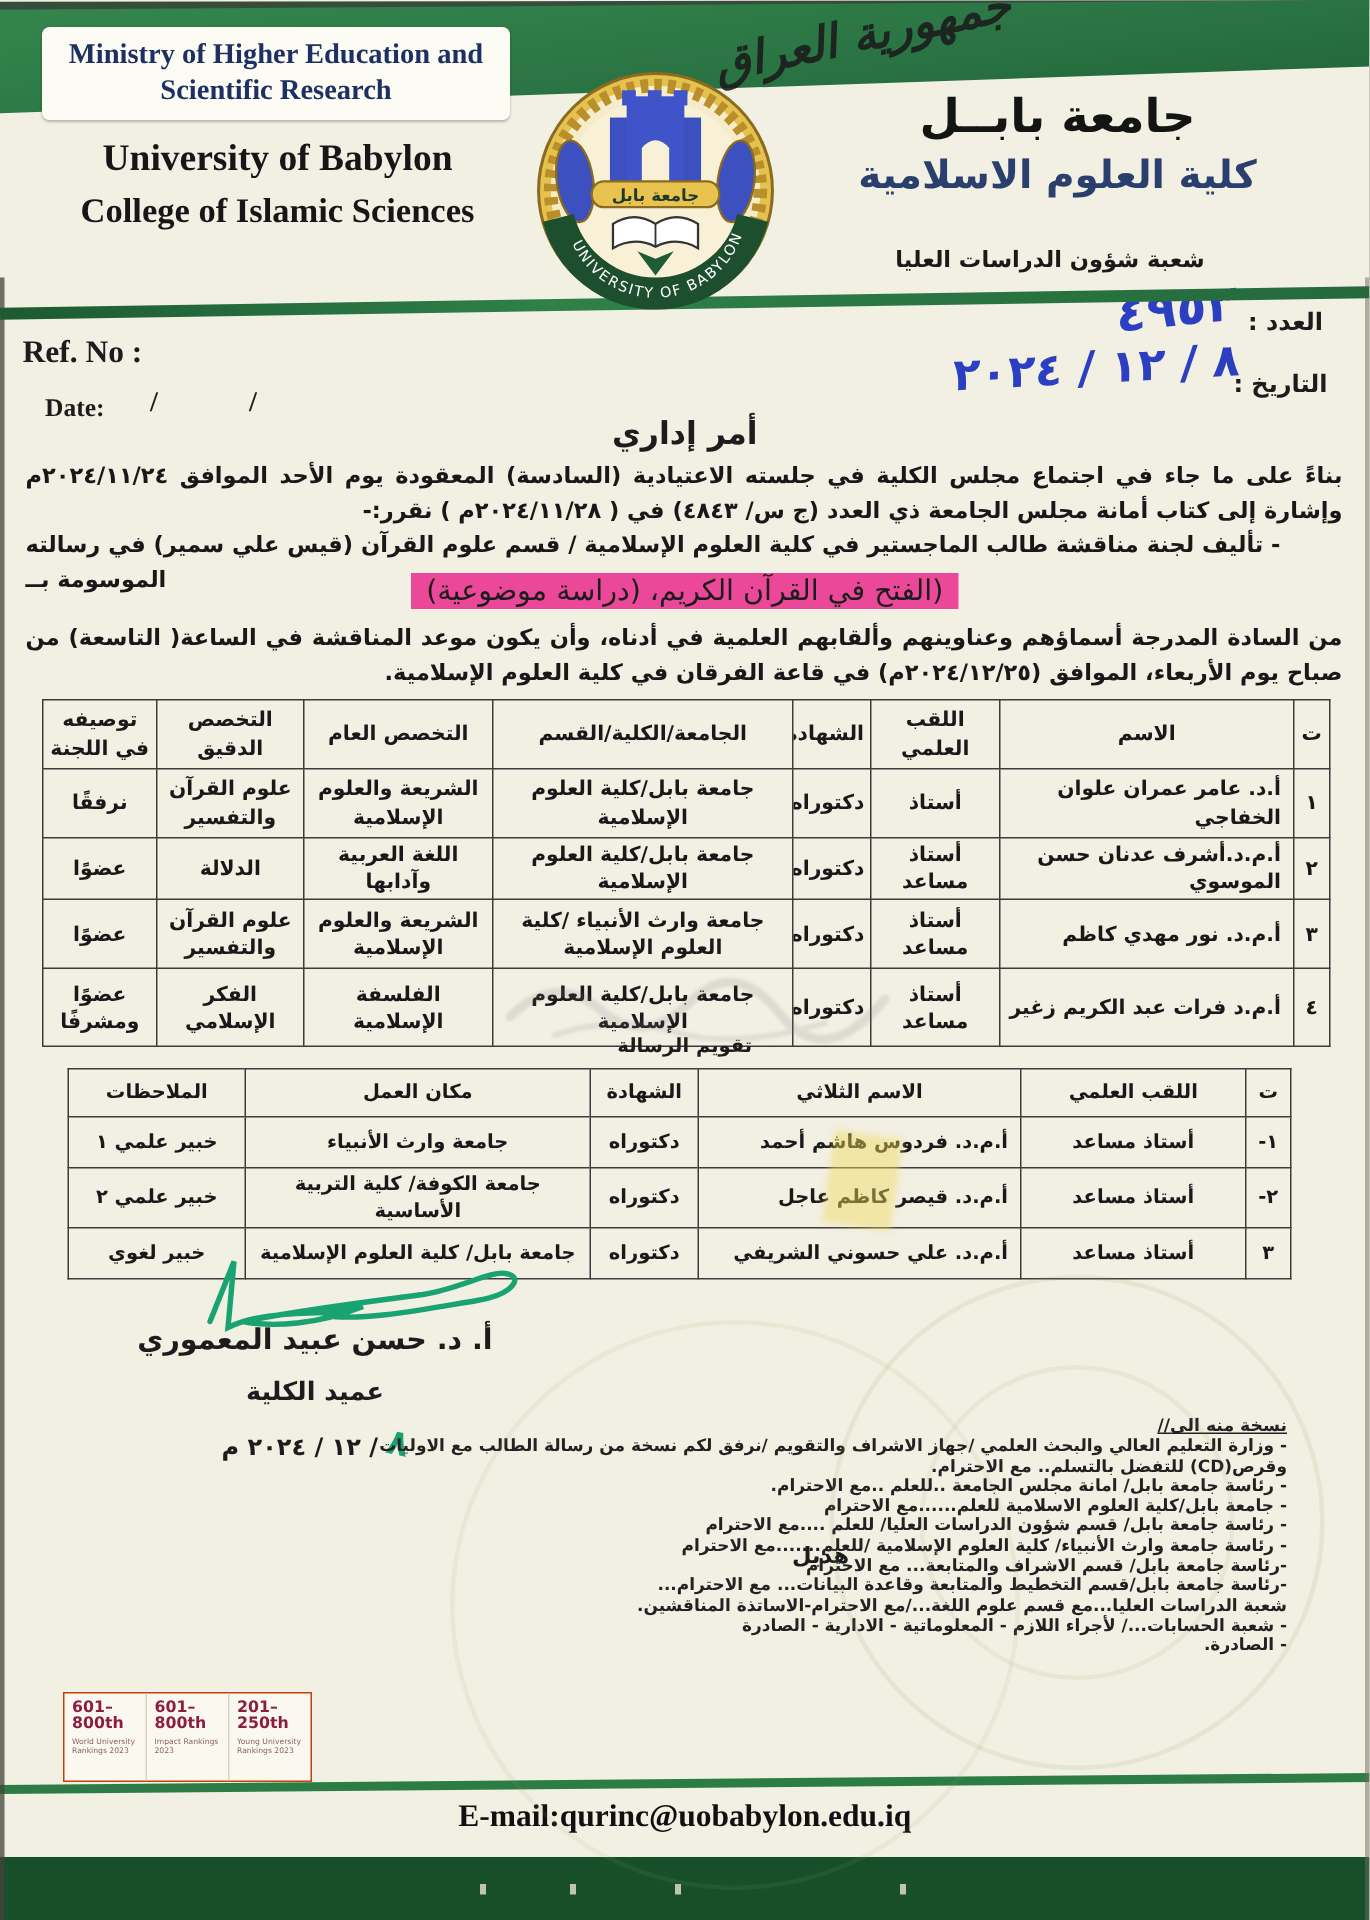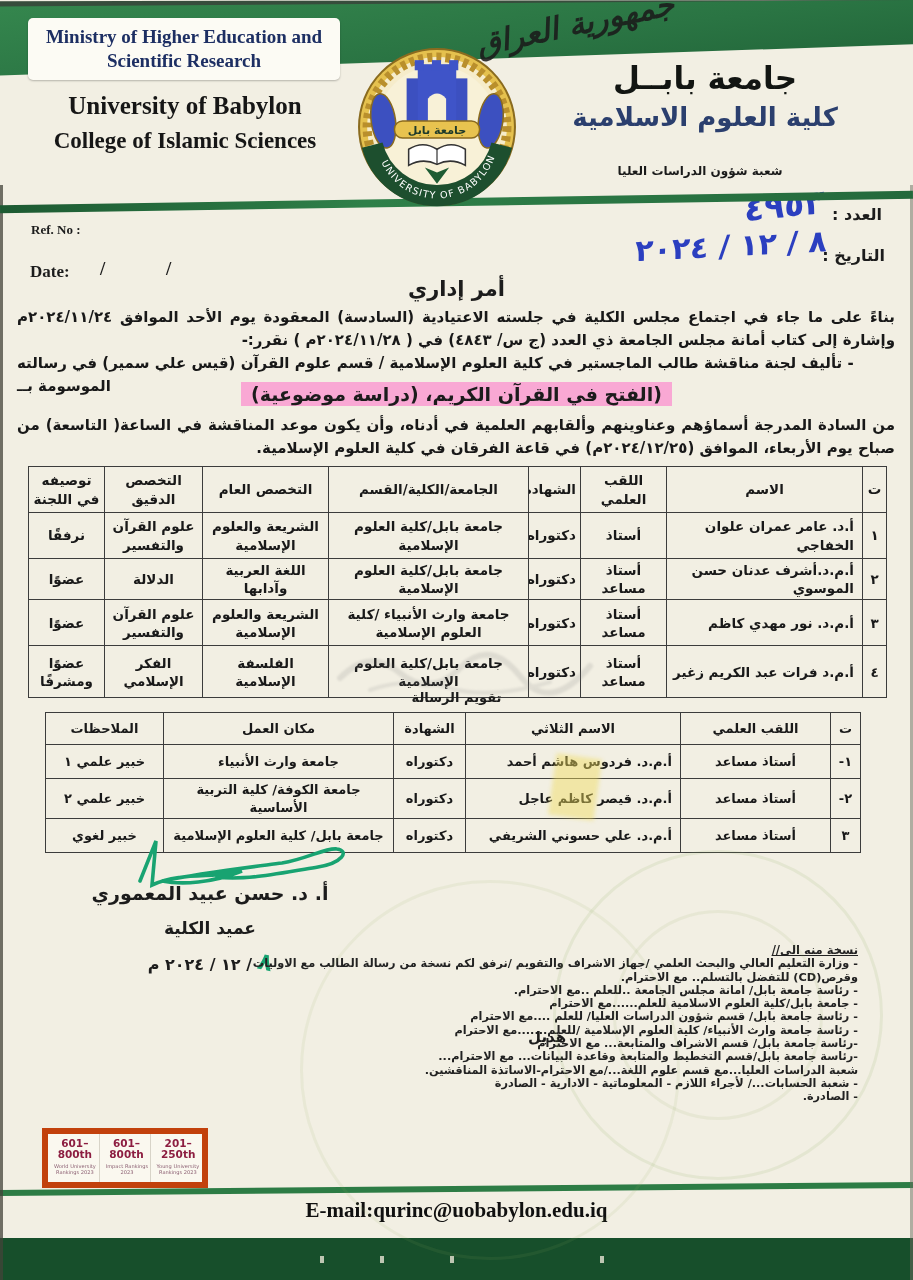--- a/index.html
+++ b/index.html
@@ -26,46 +26,46 @@
             font-size:31px; font-weight:600; font-style:italic;
             transform:rotate(-12deg); opacity:.88; }
   .univ-en { left:30px; top:92px; width:310px; text-align:center; font-size:25px;
             font-weight:bold; color:#161616; }
   .college-en { left:14px; top:128px; width:342px; text-align:center; font-size:23px;
             font-weight:bold; color:#161616; }
   .univ-ar { right:28px; top:60px; width:360px; text-align:center; font-size:31px;
             font-weight:900; color:#121512; letter-spacing:1px; }
   .college-ar { right:18px; top:102px; width:380px; text-align:center; font-size:26px;
             font-weight:800; color:#2b3f6e; }
-  .section-ar { right:88px; top:164px; width:250px; text-align:center; font-size:12px;
+  .section-ar { right:88px; top:164px; width:250px; text-align:center; font-size:15px;
             font-weight:600; color:#1a1a1a; }
   .green-rule { top:198px; left:0; width:913px; height:8px;
             background:linear-gradient(90deg,#1d5a32,#2f8049 40%,#24693c);
             transform:rotate(-0.9deg); z-index:1; }
   .logo { left:353px; top:48px; width:168px; height:162px; z-index:2; }
 
   .num-label { right:31px; top:205px; font-size:16px; font-weight:800; }
   .num-value { right:88px; top:186px; font-size:33px; color:#2b3fc0; font-weight:600;
             transform:rotate(-6deg) skewX(-6deg); }
   .date-label { right:28px; top:246px; font-size:16px; font-weight:800; }
   .date-value { right:86px; top:230px; width:260px; font-size:30px; color:#2b3fc0;
             font-weight:600; transform:rotate(-3deg) skewX(-5deg); direction:rtl;
             text-align:right; white-space:nowrap; }
-  .ref-label { left:31px; top:222px; font-size:13px; font-weight:bold; }
+  .ref-label { left:15px; top:222px; font-size:21px; font-weight:bold; }
   .date-en { left:30px; top:262px; font-size:17px; font-weight:bold; }
   .date-en-val { left:100px; top:258px; font-size:19px; font-weight:bold; letter-spacing:28px; }
 
   
   .order-title { left:0; top:277px; width:913px; text-align:center; font-size:21px;
             font-weight:900; }
   .para { right:18px; width:878px; direction:rtl; text-align:justify; font-size:15px;
             line-height:23px; font-weight:600; color:#181818; }
   .p1 { top:306px; } .p2 { top:352px; text-align:left; }
   .thesis { left:0; top:383px; width:913px; text-align:center; }
-  .thesis span { font-size:19px; font-weight:700; background:#f9a8d4; padding:1px 10px; }
+  .thesis span { font-size:19px; font-weight:400; background:#ec4899; padding:1px 10px; }
   .p3 { top:414px; }
 
   table { border-collapse:collapse; table-layout:fixed; }
   td,th { border:1.4px solid #3c3c3c; font-size:13.5px; text-align:center;
           vertical-align:middle; padding:2px 4px; font-weight:700; color:#191919;
           line-height:1.35; overflow:hidden; }
   th { font-weight:800; }
   .t1 { left:28px; top:466px; width:858px; background:transparent; }
   .t2 { left:45px; top:712px; width:815px; }
   .t2 td,.t2 th { font-size:13px; }
@@ -84,21 +84,21 @@
   .sig-date .day { color:#18a371; font-size:24px; font-weight:600;
             display:inline-block; transform:rotate(12deg); }
 
   
   .copies { right:55px; top:944px; width:620px; direction:rtl; text-align:right;
             font-size:11.3px; line-height:13.3px; font-weight:600; color:#222; }
   .copies .head { font-weight:800; text-decoration:underline; font-size:11.5px; }
   .clerk { left:528px; top:1028px; font-size:15px; font-weight:800; }
 
   .badges { left:42px; top:1128px; width:166px; height:60px; background:#faf8ef;
-            border:6px solid #c2410c; display:flex;text-align:center; }
+            border:1px solid #c2410c; display:flex; }
   .badge { flex:1; padding:4px 2px 2px 5px; border-left:1px solid #d8d4c8; }
   .badge:first-child { border-left:none; }
   .badge .rank { color:#8c1d40; font-weight:800; font-size:10.5px; line-height:11px; }
   .badge .cap { color:#8c6073; font-size:6px; line-height:6.5px; margin-top:4px;
             transform:scale(.85); transform-origin:0 0; width:118%; }
 
   .email-rule { top:1186px; left:0; width:913px; height:6px; background:#2d7c45;
             transform:rotate(-0.5deg); }
   .email { left:0; top:1198px; width:913px; text-align:center; font-size:21px;
             font-weight:bold; color:#101010; }

